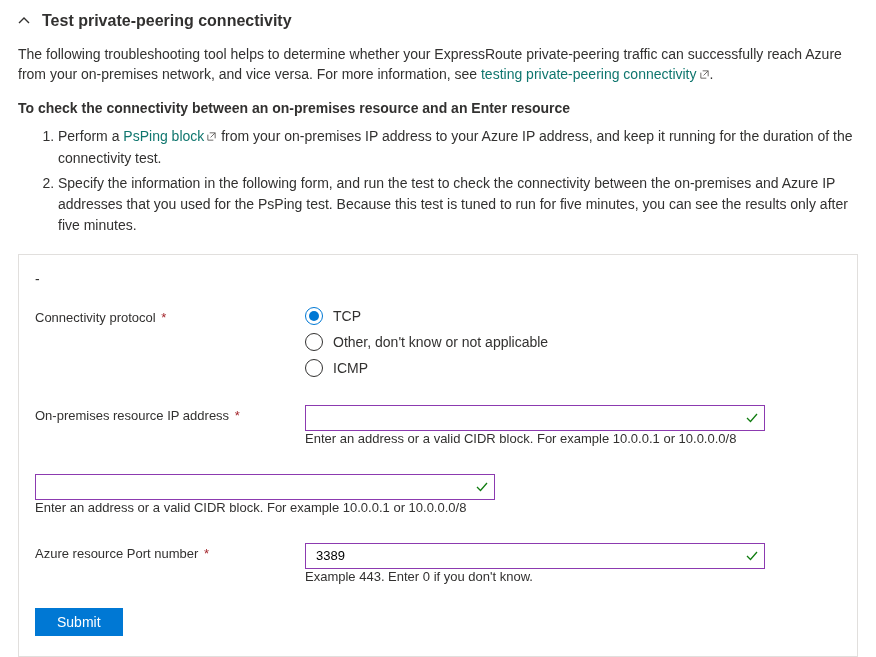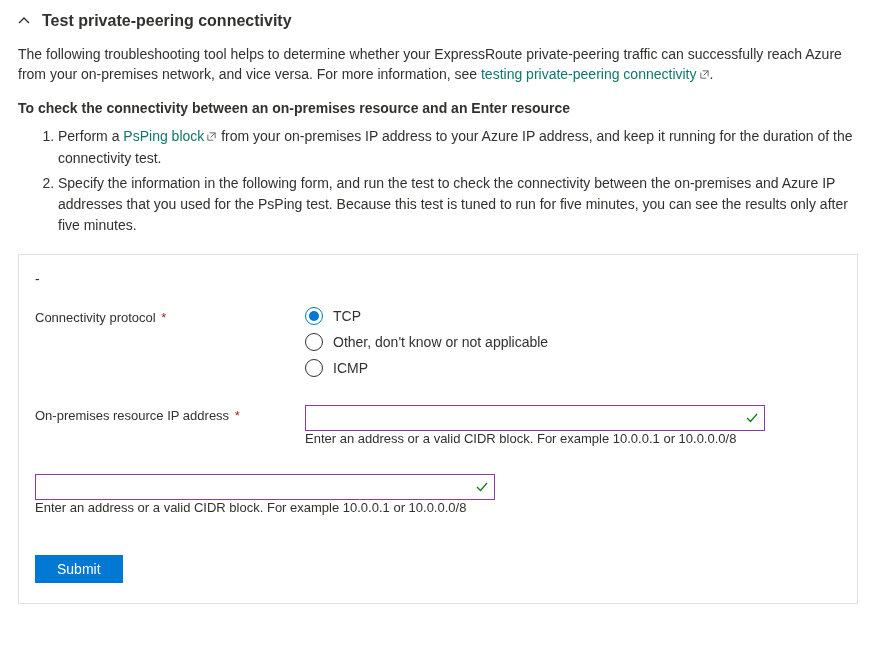--- a/index.html
+++ b/index.html
@@ -217,15 +217,32 @@
         <span class="input-check">
           <svg viewBox="0 0 14 14">
               <path d="M2 7 L5.5 10.5 L12 3" stroke="#107c10" stroke-width="1.3" fill="none"></path>
             </svg>
         </span>
       </div>
       <div class="hint">Enter an address or a valid CIDR block. For example 10.0.0.1 or 10.0.0.0/8</div>
     </div>
   </div>
 
+  <div class="form-row">
+    <div class="form-label">
+      <span>Azure resource Port number</span>
+      <span class="req">*</span>
+    </div>
+    <div class="form-control">
+      <div class="input-wrap">
+        <input type="text" class="text-input" value="3389" style="">
+        <span class="input-check">
+          <svg viewBox="0 0 14 14">
+              <path d="M2 7 L5.5 10.5 L12 3" stroke="#107c10" stroke-width="1.3" fill="none"></path>
+            </svg>
+        </span>
+      </div>
+      <div class="hint">Example 443. Enter 0 if you don't know.</div>
+    </div>
+  </div>
 
   <button class="submit-btn">Submit</button>
 </div>
 
 </body></html>

